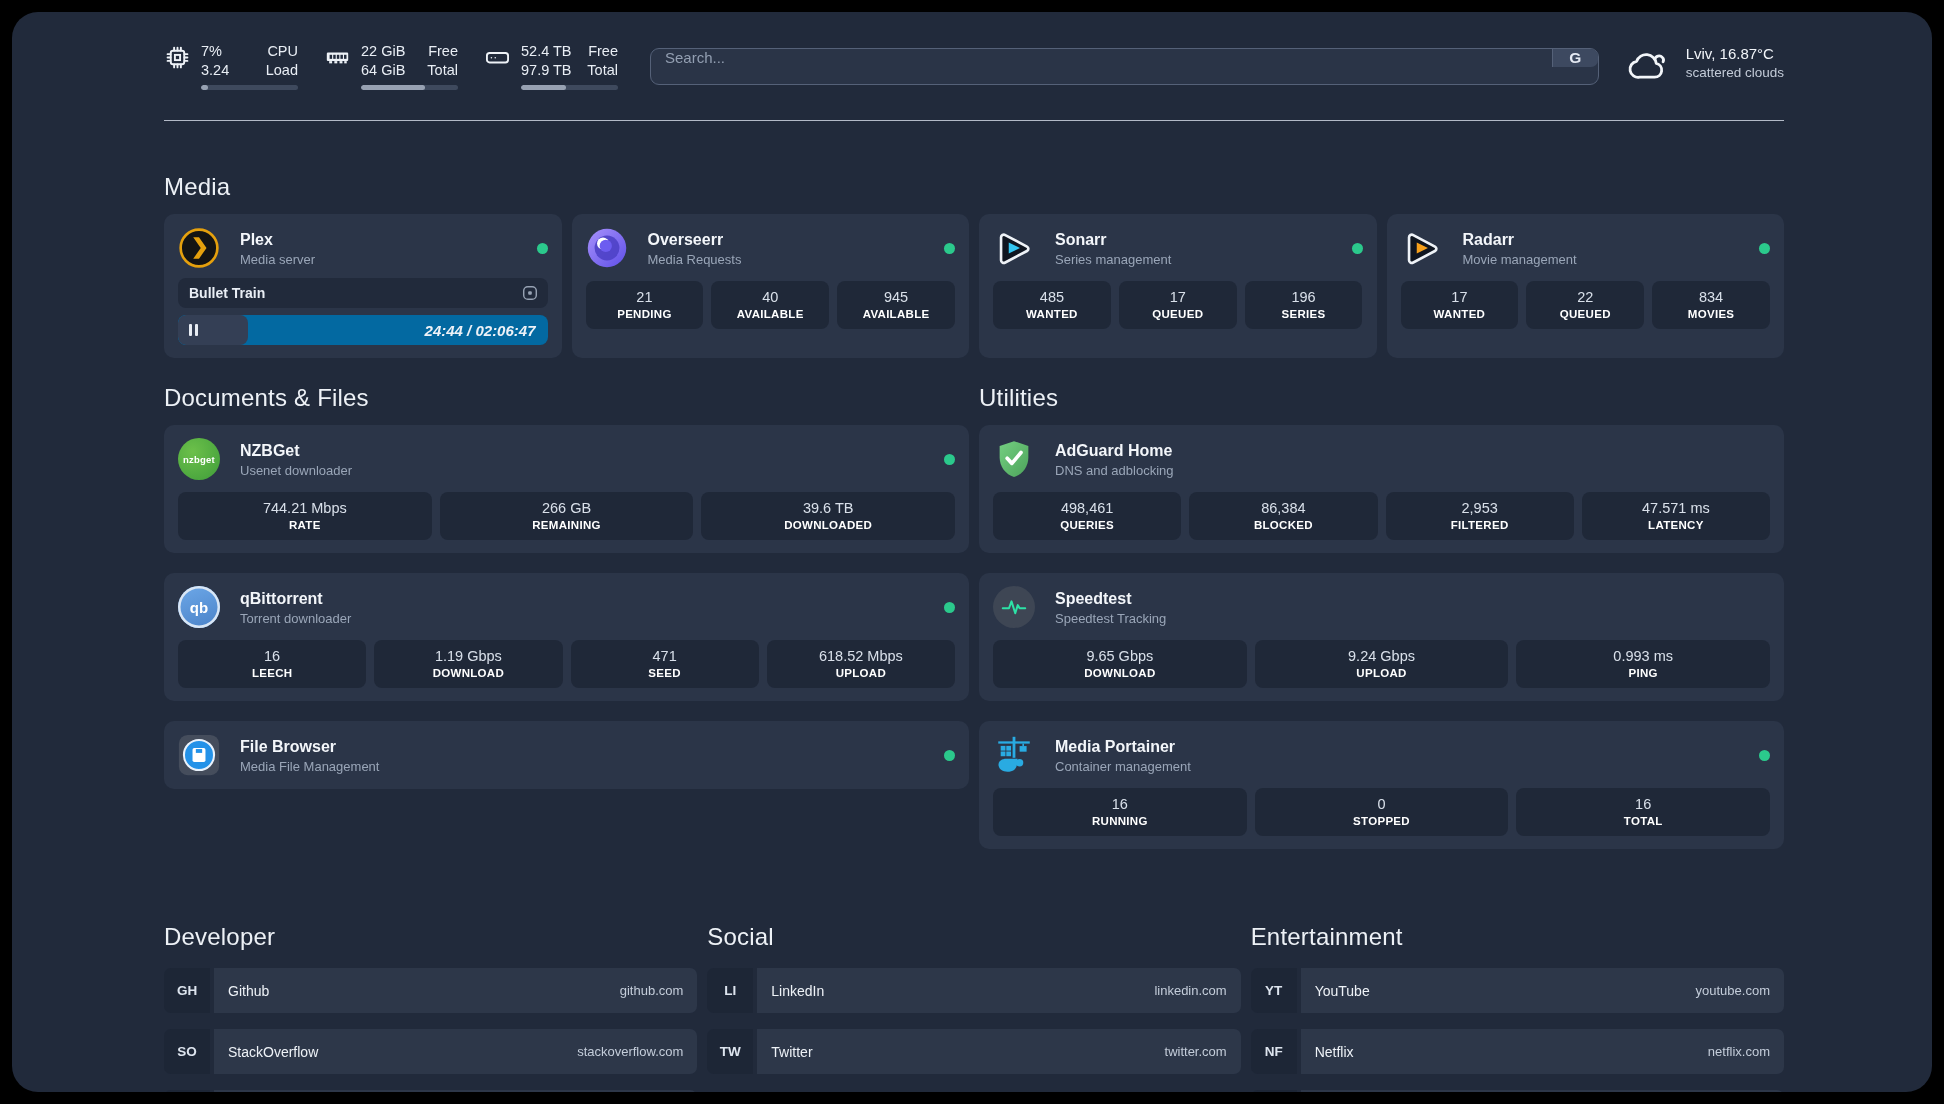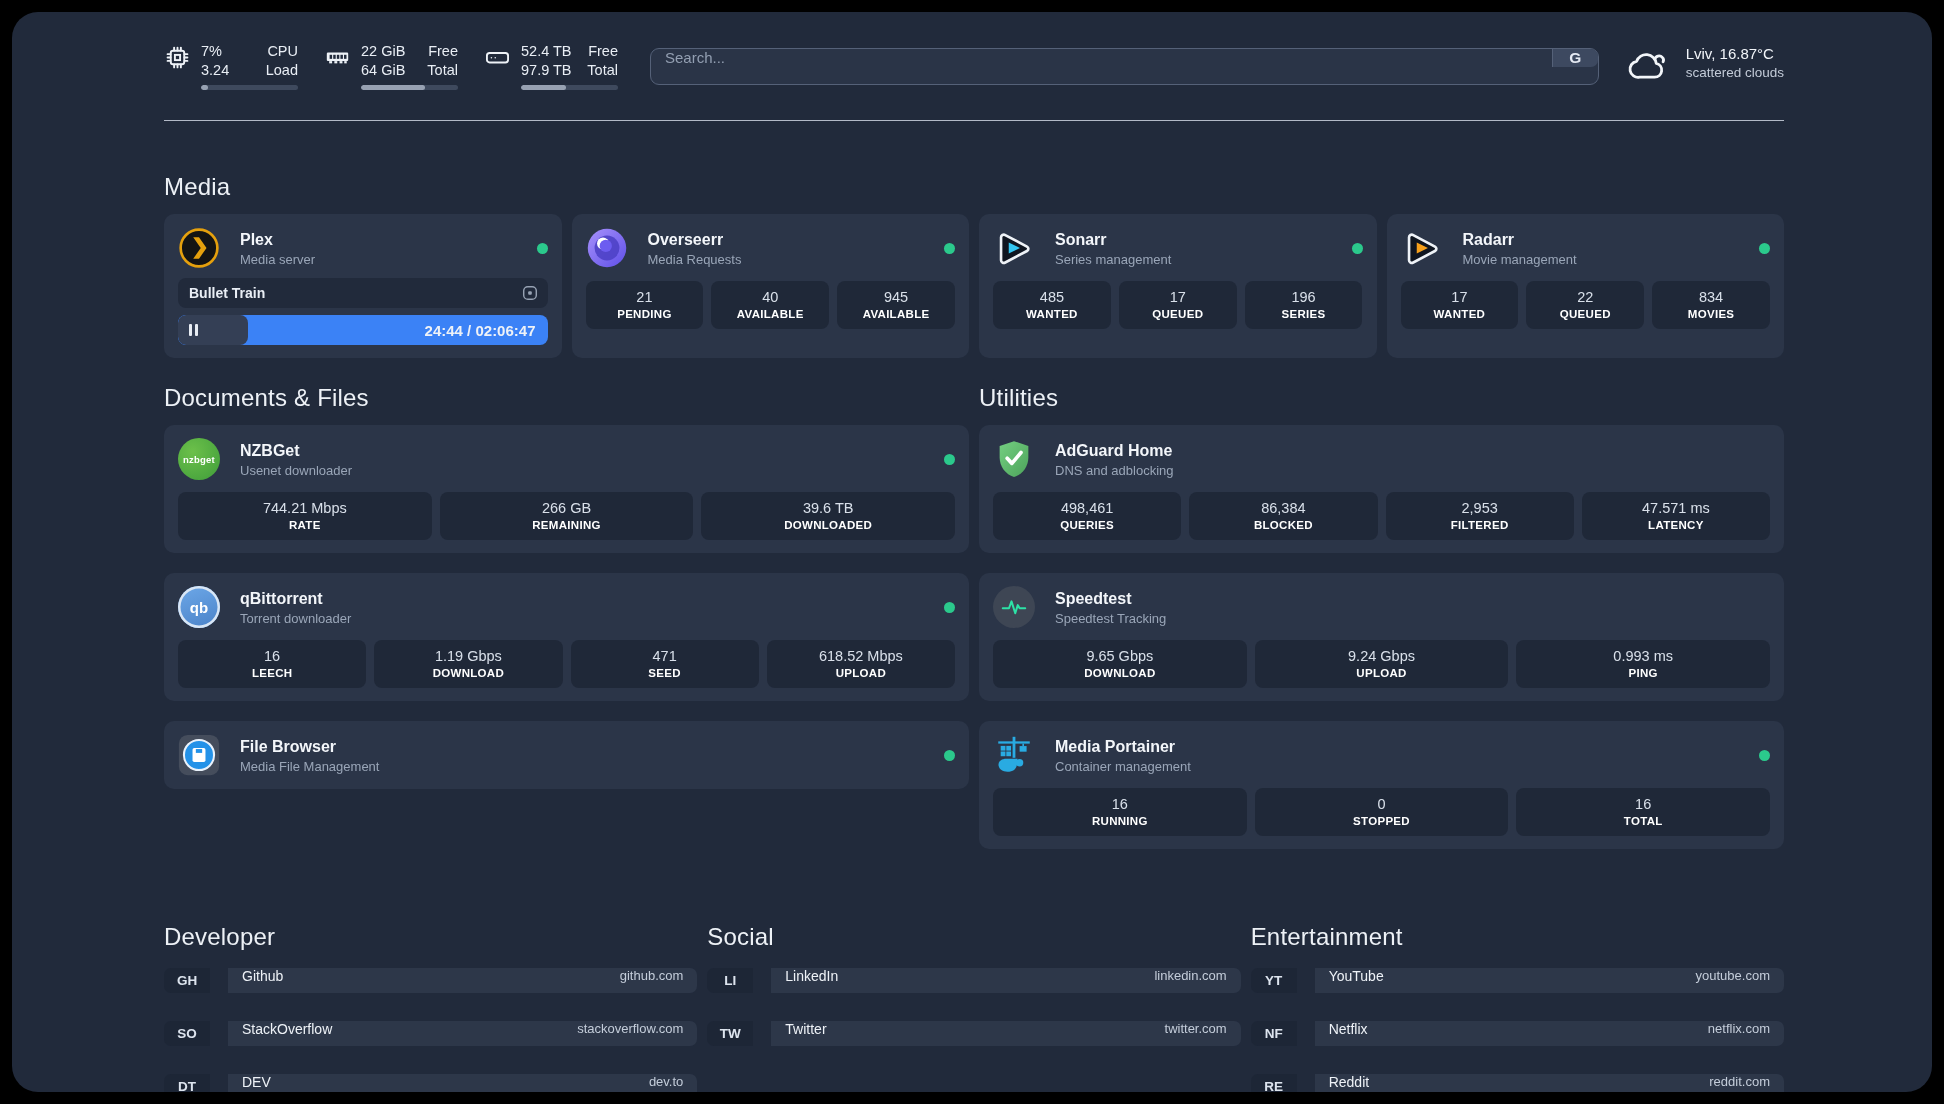--- a/index.html
+++ b/index.html
@@ -64,35 +64,35 @@
   .stats{display:flex;gap:8px;margin-top:12px;}
   .stat{flex:1;background:#1f2838;border-radius:8px;text-align:center;padding:8px 4px 9px;}
   .stat-value{font-size:14.5px;color:#d9e0ea;}
   .stat-label{font-size:11.5px;font-weight:700;color:#fff;margin-top:3px;letter-spacing:.3px;}
 
   
   .np-row{background:#212a3b;border-radius:8px;margin-top:9px;height:30px;display:flex;
           align-items:center;padding:0 9px 0 11px;box-sizing:border-box;}
   .np-title{font-size:14px;font-weight:600;color:#e9eef5;white-space:nowrap;overflow:hidden;}
   .np-stop{margin-left:auto;display:flex;cursor:pointer;}
-  .np-progress{background:#3b82f6;border-radius:8px;margin-top:7px;height:30px;position:relative;
-               display:flex;align-items:center;overflow:hidden;}
+  .np-progress{background:#0369a1;border-radius:8px;margin-top:7px;height:30px;position:relative;
+               display:flex;align-items:center;overflow:hidden;font-style:italic;}
   .np-fill{position:absolute;left:0;top:0;bottom:0;background:#343f55;border-radius:8px;
            display:flex;align-items:center;padding-left:11px;box-sizing:border-box;}
   .pause-bars{display:flex;gap:3px;}
   .pause-bars span{width:3px;height:12px;background:#e8edf4;border-radius:1px;}
   .np-time{margin-left:auto;padding-right:12px;font-size:15px;font-weight:600;color:#eef2f7;z-index:1;}
 
   
   .bookmarks{display:grid;grid-template-columns:repeat(3,1fr);gap:10px;margin-top:54px;}
   .bm-group .section-title{margin-bottom:17px;}
-  .bm-row{display:flex;gap:18px;margin-bottom:28px;height:25px;cursor:pointer;}
+  .bm-row{display:flex;gap:4px;margin-bottom:16px;height:45px;cursor:pointer;}
   .bm-abbr{width:46px;flex:none;display:flex;align-items:center;justify-content:center;
            background:#1d2636;border-radius:7px 0 0 7px;font-size:13.5px;font-weight:700;color:#dde4ee;}
-  .bm-body{flex:1;background:#2d3749;display:flex;align-items:flex-start;justify-content:space-between;
+  .bm-body{flex:1;background:#2d3749;display:flex;align-items:center;justify-content:space-between;
            padding:0 14px;border-radius:0 7px 7px 0;min-width:0;}
   .bm-name{font-size:14px;color:#eef2f7;}
   .bm-url{font-size:13px;color:#c4cdda;}
 </style>
 </head>
 <body>
 
 <div class="dashboard">
 
   <div class="topbar">

